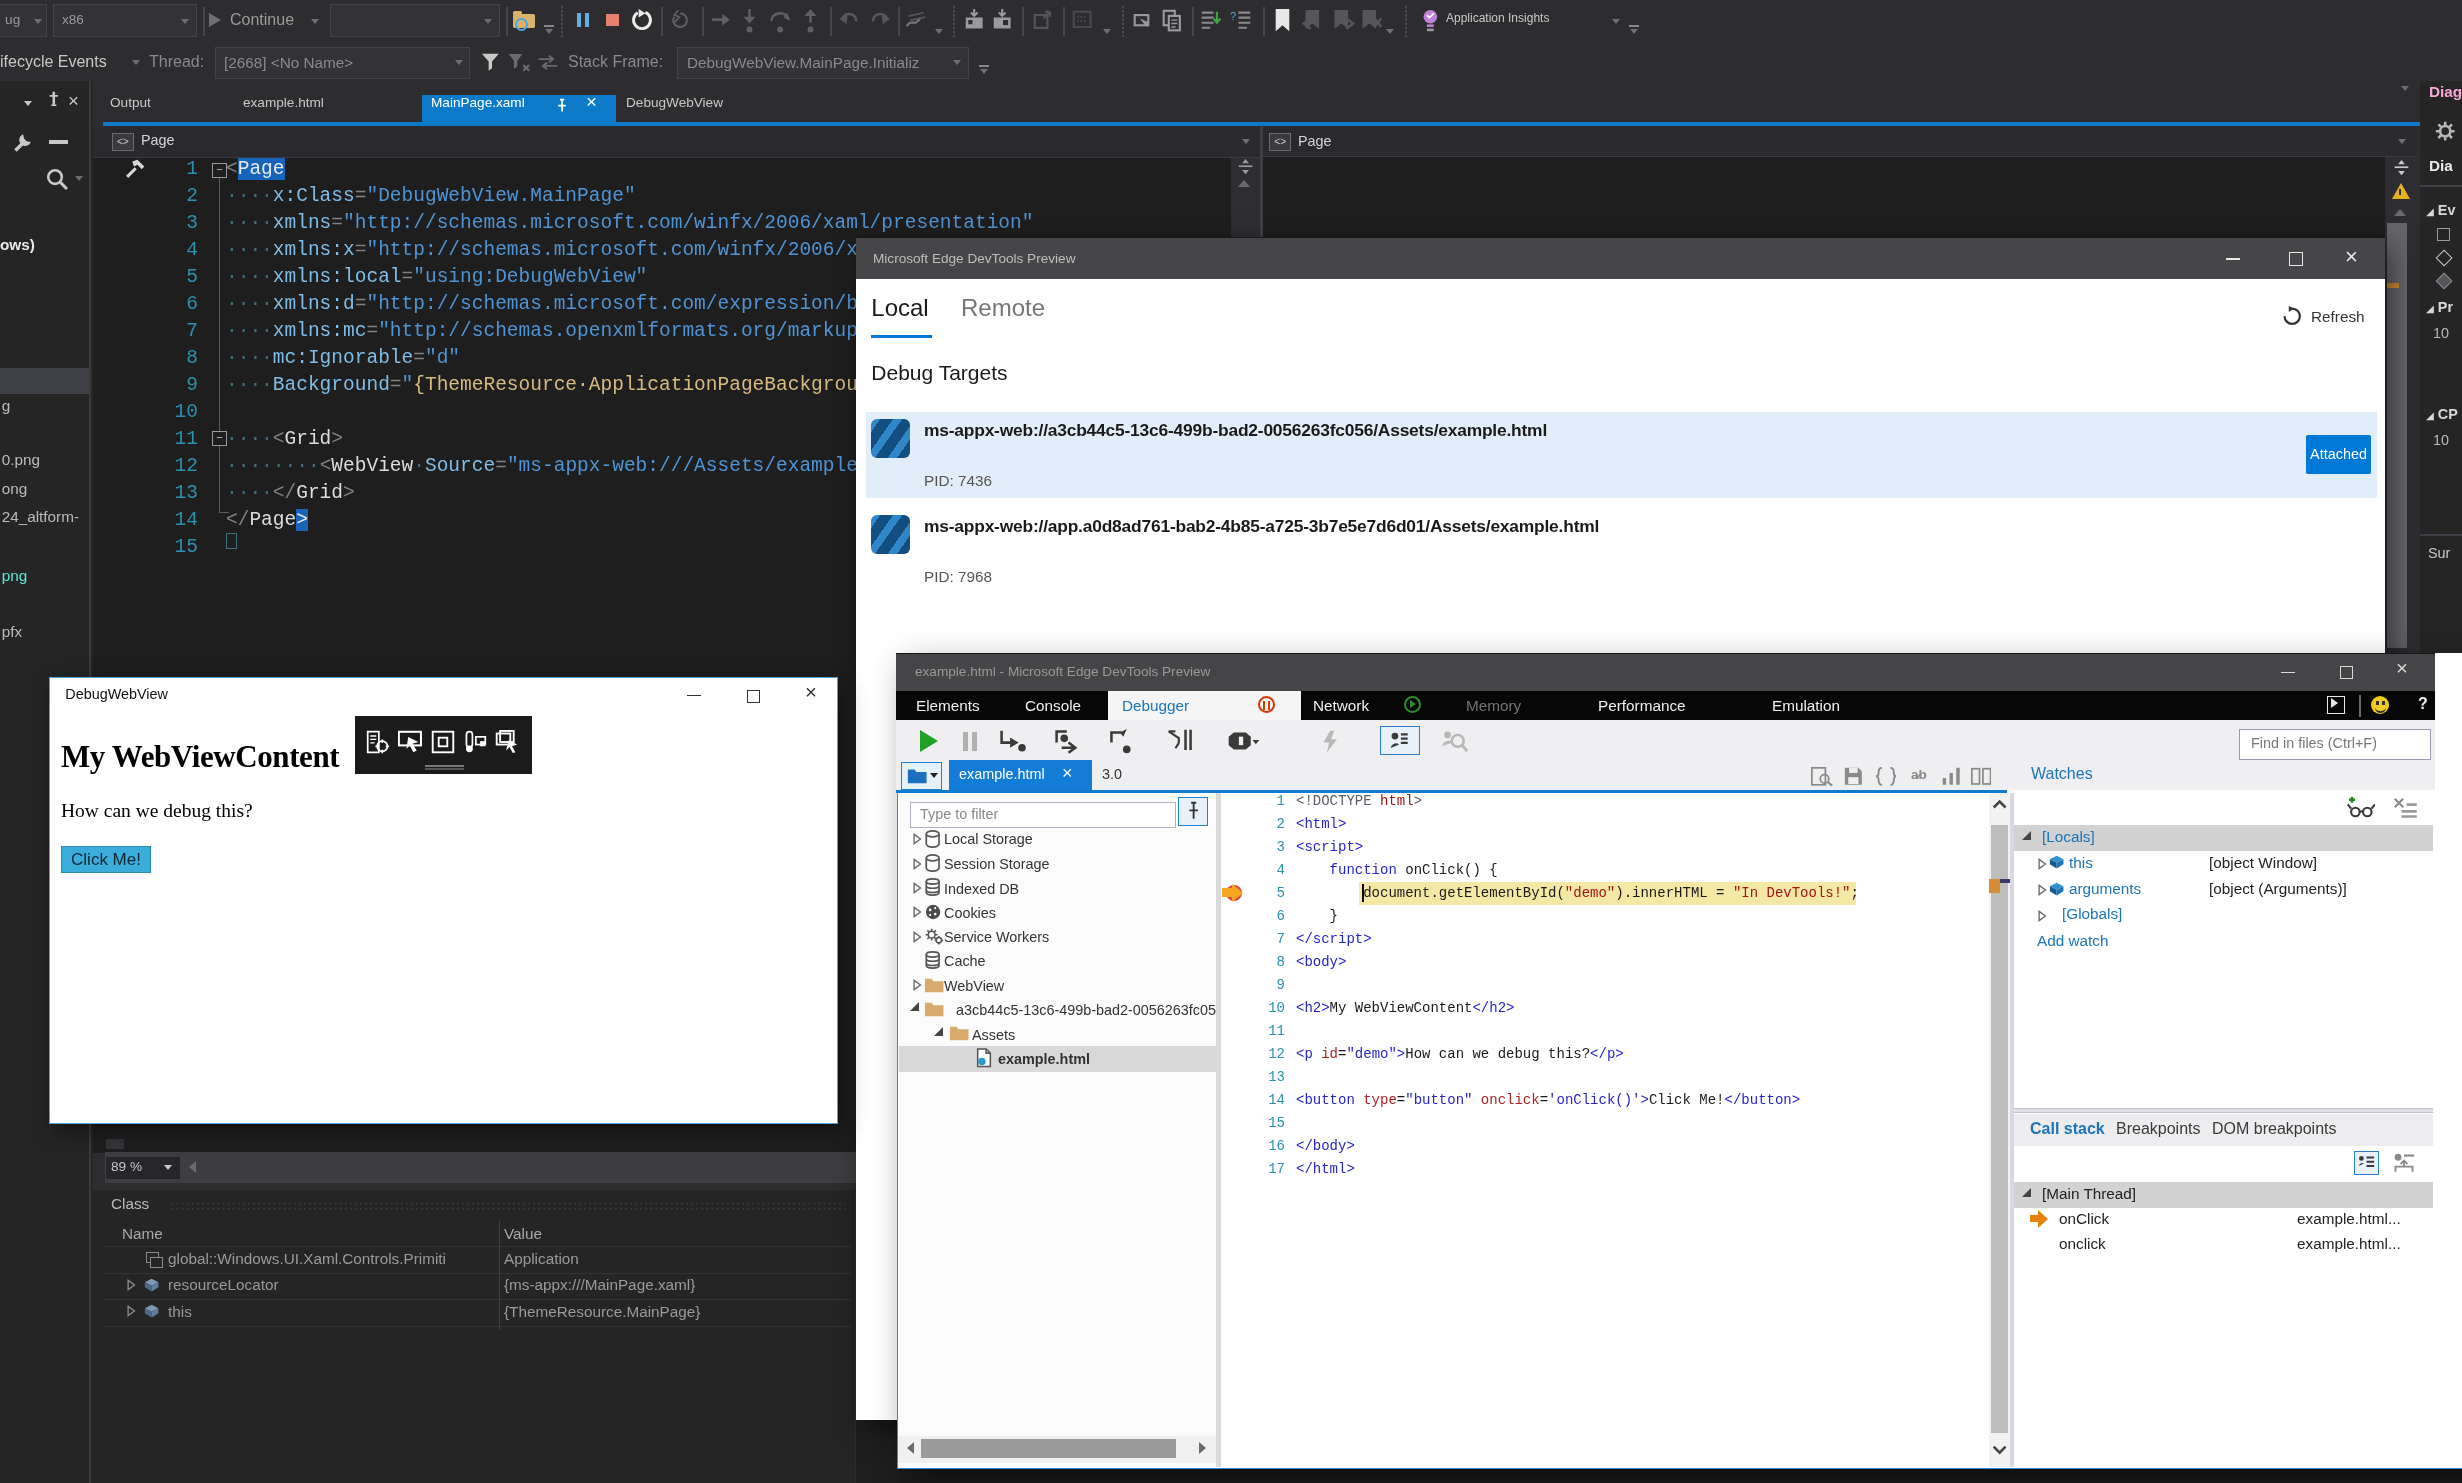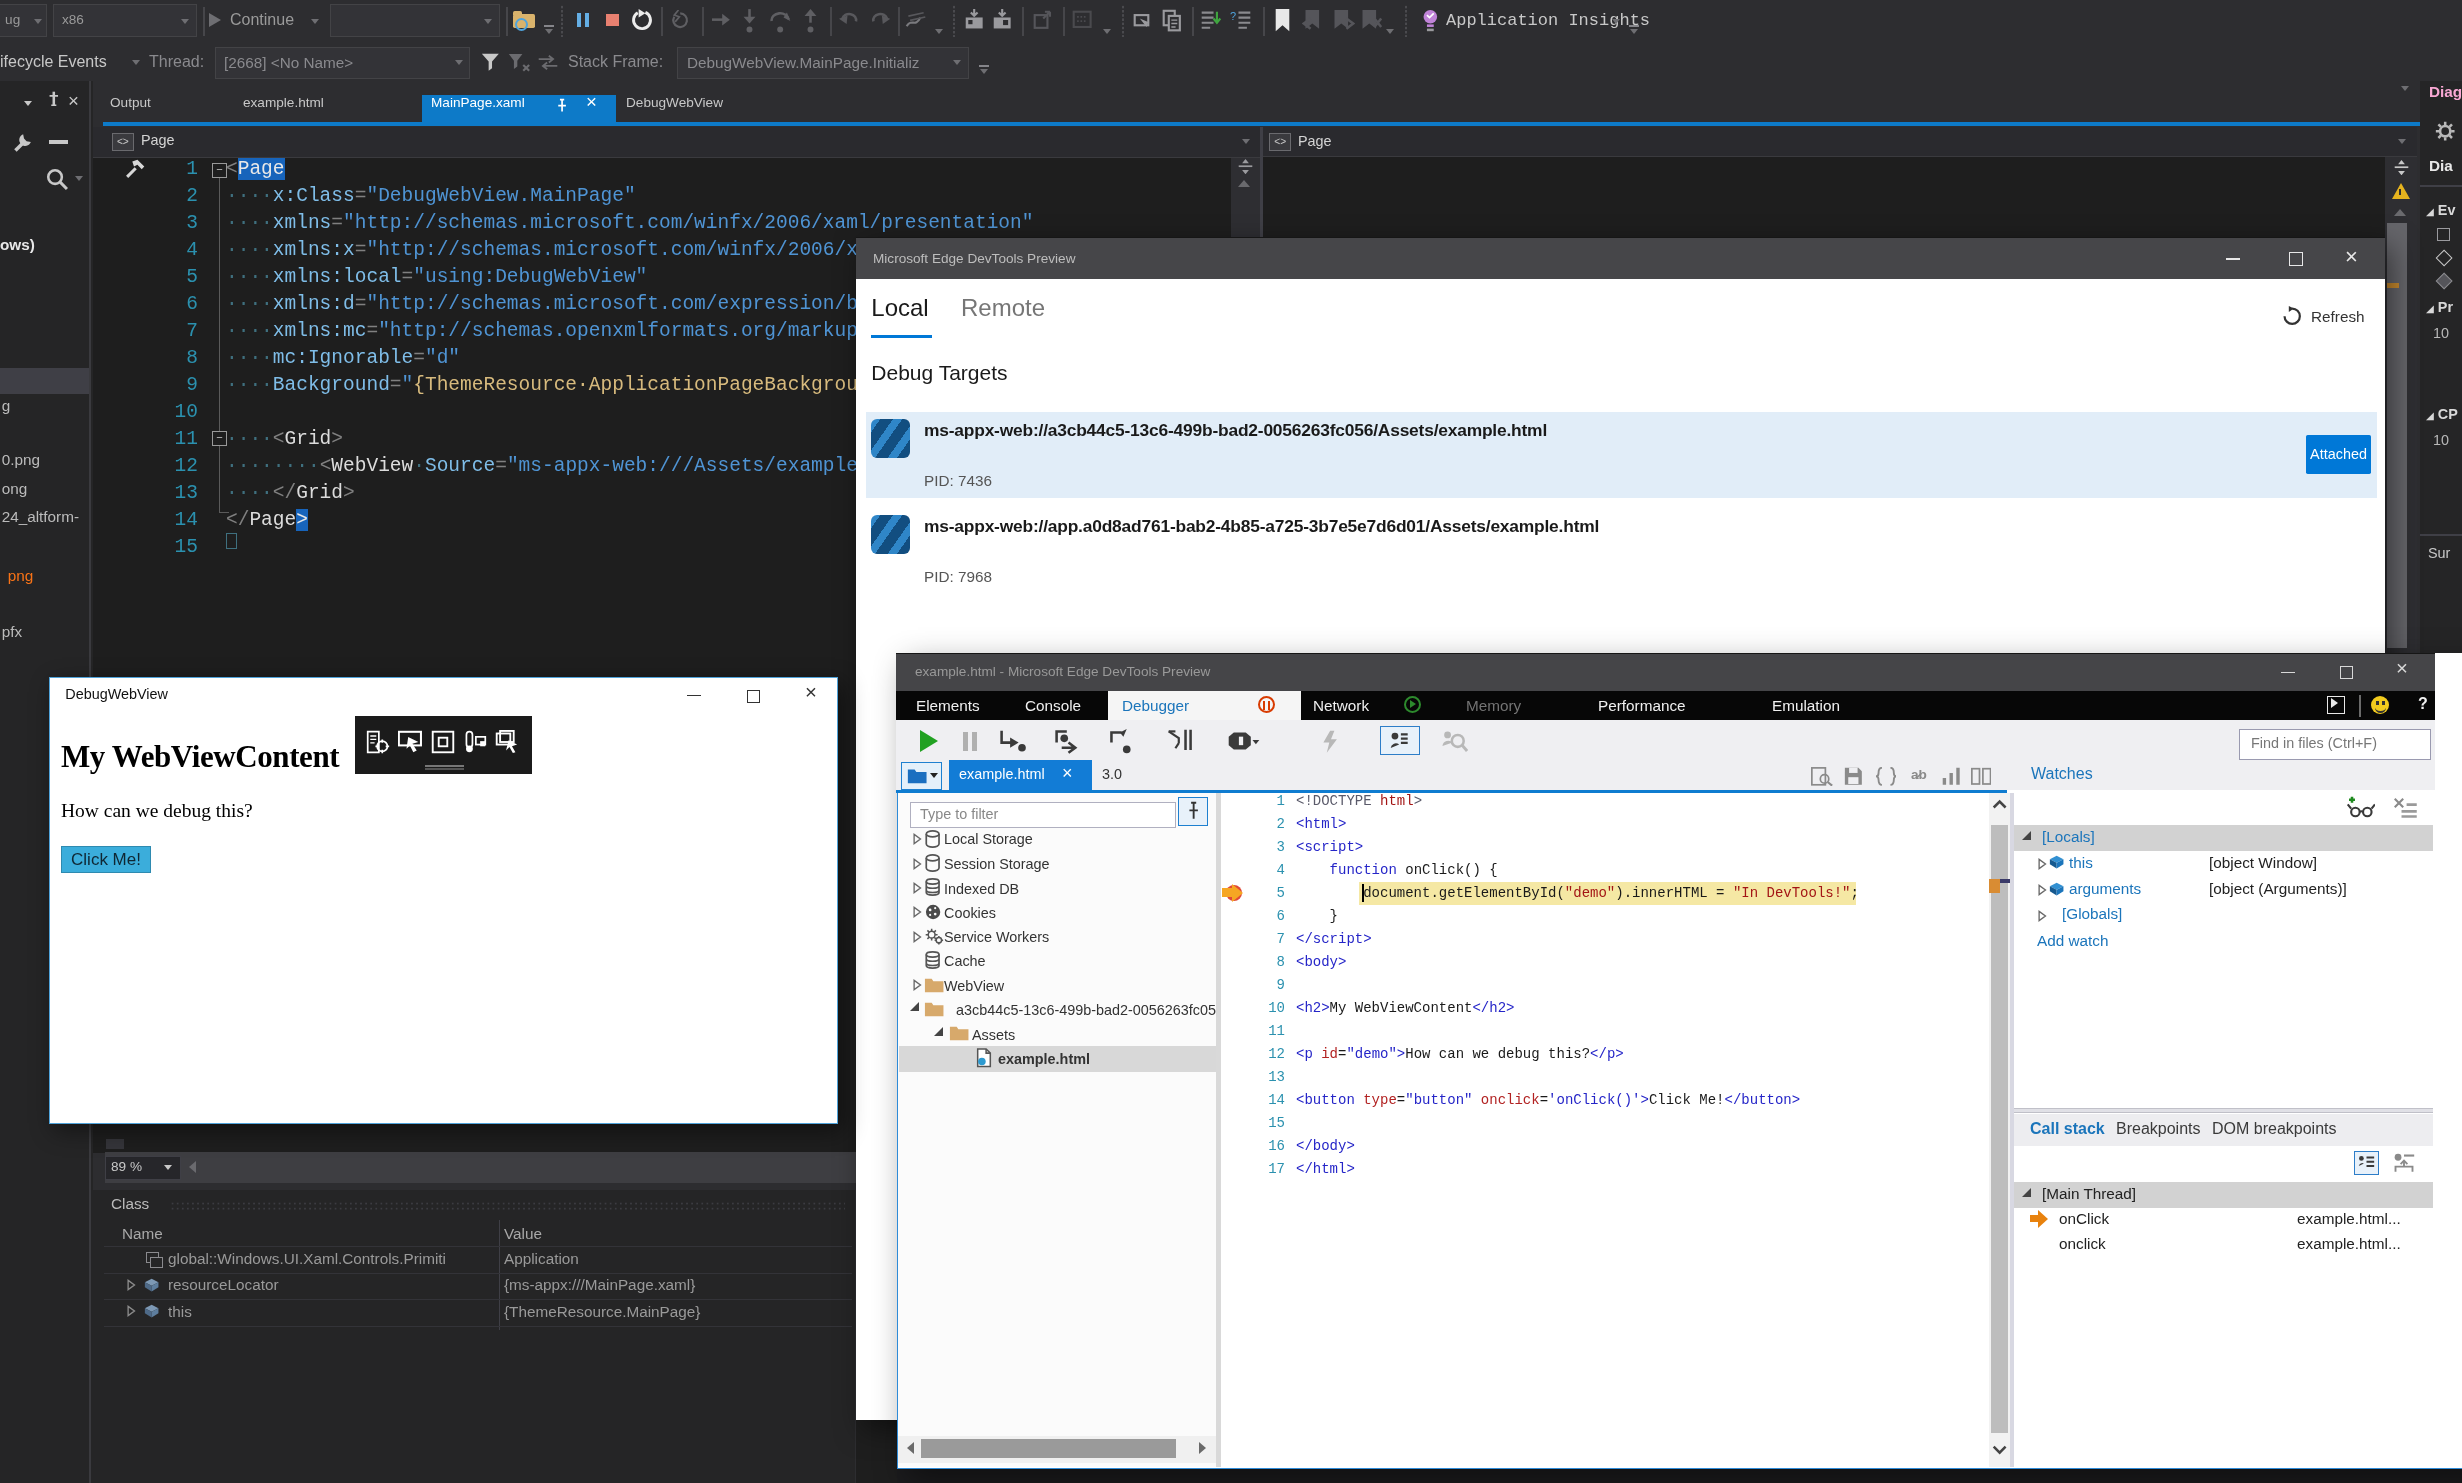--- a/index.html
+++ b/index.html
@@ -160,21 +160,21 @@
       </svg>
     <div class="ddg" style="left:1386px;top:29px;"></div>
     <div class="abs" style="left:1404px;top:5.1px;width:4.2px;height:32px;background-image:radial-gradient(#4a4a4e 1.1px,transparent 1.2px);background-size:4.2px 4.2px;"></div>
 
     <svg class="abs" style="left:1421px;top:8.5px;" width="18.7" height="24" viewBox="0 0 22 28">
         <circle cx="11" cy="9" r="8" fill="#c083d8"></circle>
         <rect x="7" y="18" width="8" height="3" fill="#c083d8"></rect>
         <rect x="7" y="23" width="8" height="3" fill="#9a9a9e"></rect>
         <path d="M7 7 l3 3 l5 -5" stroke="#fff" stroke-width="2" fill="none"></path>
       </svg>
-    <div class="abs" style="left:1446px;top:11px;color:#c8c8c8;font-size:17px;font-family:Liberation Mono, monospace;">Application Insights</div>
+    <div class="abs" style="left:1446px;top:11px;color:#c8c8c8;font-size:12px;">Application Insights</div>
     <div class="ddg" style="left:1612px;top:18.7px;"></div>
     <div class="abs" style="left:1629px;top:25px;width:10.2px;height:1.7px;background:#85858a;"></div>
       <div class="ddg" style="left:1630px;top:29px;"></div>
 
     <div class="abs" style="left:0;top:53px;color:#c8c8c8;font-size:16px;">ifecycle Events</div>
     <div class="ddg" style="left:132px;top:60px;"></div>
     <div class="lbl" style="left:149px;top:53px;font-size:16px;color:#8a8a8e;">Thread:</div>
     <div class="combo" style="left:215px;top:47px;width:255px;height:32px;"></div>
     <div class="cmbtxt" style="left:224px;top:54px;font-size:15.3px;color:#8a8a8e;">[2668] &lt;No Name&gt;</div>
       <div class="ddg" style="left:455px;top:60px;"></div>
@@ -213,21 +213,21 @@
         <circle cx="13" cy="13" r="8" fill="none" stroke="#c8c8c8" stroke-width="3"></circle>
         <path d="M19 19 L27 27" stroke="#c8c8c8" stroke-width="3.5"></path>
       </svg>
     <div class="ddg" style="left:75px;top:95px;"></div>
     <div class="abs" style="left:0;top:155px;width:89px;color:#e8e8e8;font-size:15.3px;font-weight:bold;">ows)</div>
     <div class="abs" style="left:0;top:287px;width:89px;height:25.5px;background:#3f3f46;"></div>
     <div class="abs" style="left:1.7px;top:316px;color:#bbb;font-size:15.3px;">g</div>
     <div class="abs" style="left:1.7px;top:370px;color:#bbb;font-size:15.3px;">0.png</div>
     <div class="abs" style="left:1.7px;top:399px;color:#bbb;font-size:15.3px;">ong</div>
     <div class="abs" style="left:1.7px;top:427px;color:#bbb;font-size:15.3px;">24_altform-</div>
-    <div class="abs" style="left:1.7px;top:486px;color:#f97316;font-size:15.3px;margin-left:6px;">png</div>
+    <div class="abs" style="left:1.7px;top:486px;color:#5eead4;font-size:15.3px;">png</div>
     <div class="abs" style="left:1.7px;top:542px;color:#bbb;font-size:15.3px;">pfx</div>
   </div>
 
   <div id="tabrow" class="abs" style="left:93px;top:81px;width:2369px;height:47px;background:#2d2d30;">
     <div class="tabtxt" style="left:17px;top:13.6px;">Output</div>
     <div class="tabtxt" style="left:150px;top:13.6px;">example.html</div>
     <div class="abs" style="left:329px;top:14.4px;width:194px;height:30px;background:#0d7ac8;"></div>
     <div class="abs" style="left:338px;top:13.6px;color:#fff;font-size:13.6px;">MainPage.xaml</div>
     <svg class="abs" style="left:461px;top:17px;" width="15.3" height="15.3" viewBox="0 0 18 18">
         <path d="M7 2 h5 M9.5 2 v7 M5 9 h9 M9.5 9 v7" stroke="#fff" stroke-width="2"></path>

